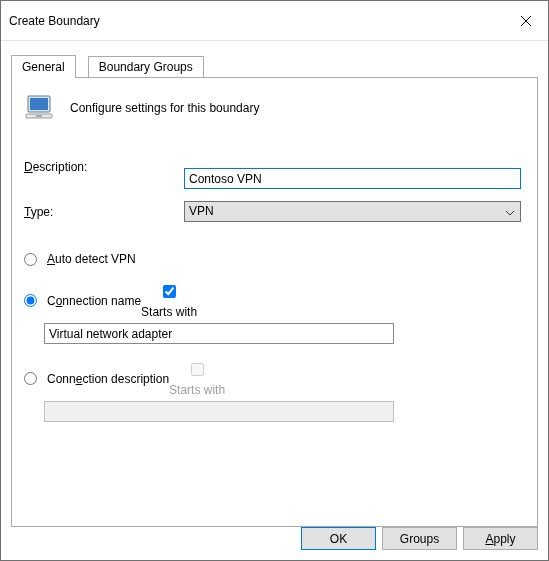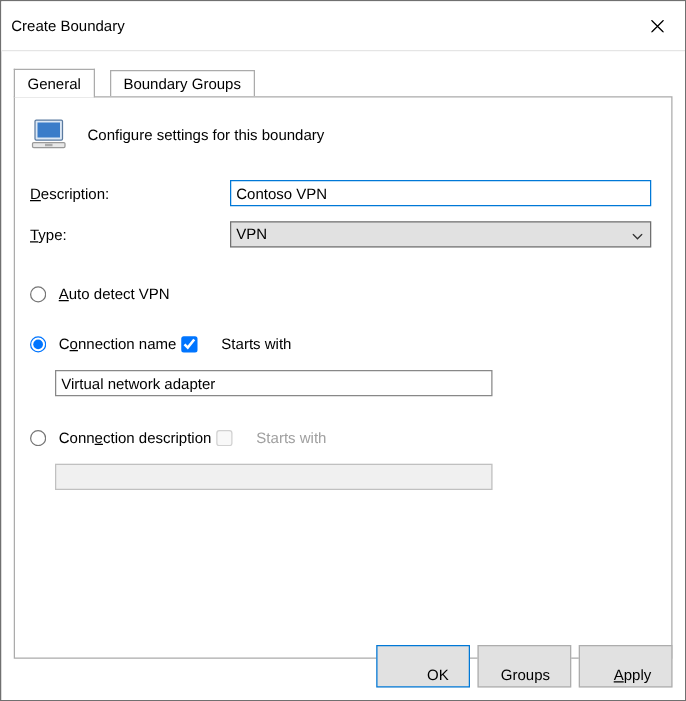--- a/index.html
+++ b/index.html
@@ -89,20 +89,21 @@
   }
   .formlabel .ul { text-decoration: underline; }
   .text-input {
     flex: 1;
     height: 21px;
     border: 1px solid #0078d7;
     padding: 1px 4px;
     font-family: inherit;
     font-size: 12px;
     outline: none;
+    margin-top: 24px;
   }
   .text-input.focused { border: 1px solid #0078d7; }
   .select-wrap {
     flex: 1;
     position: relative;
   }
   .select-box {
     width: 100%;
     height: 21px;
     border: 1px solid #707070;
@@ -125,21 +126,22 @@
     align-items: center;
     margin: 10px 0 10px 0;
     gap: 6px;
   }
   .radio-row input[type=radio] {
     margin: 0 4px 0 0;
   }
   .checkbox-label {
     display: flex;
     align-items: center;
-    gap: 16px;
+    gap: 4px;
+    flex-direction: column;
   }
   .checkbox-label.disabled { color: #a0a0a0; }
   .sub-input {
     margin: 4px 0 10px 20px;
     width: 350px;
     height: 21px;
     border: 1px solid #888;
     padding: 1px 4px;
     font-family: inherit;
     font-size: 12px;
@@ -162,22 +164,21 @@
     gap: 6px;
   }
   .btn {
     width: 75px;
     height: 23px;
     border: 1px solid #adadad;
     background: #e1e1e1;
     font-family: inherit;
     font-size: 12px;
     cursor: pointer;
-    padding: 16px;
-    text-align: right;
+    padding: 0;
   }
   .btn.default {
     border: 1px solid #0078d7;
   }
   .ul { text-decoration: underline; }
 </style>
 </head>
 <body>
 
 <div class="titlebar">

